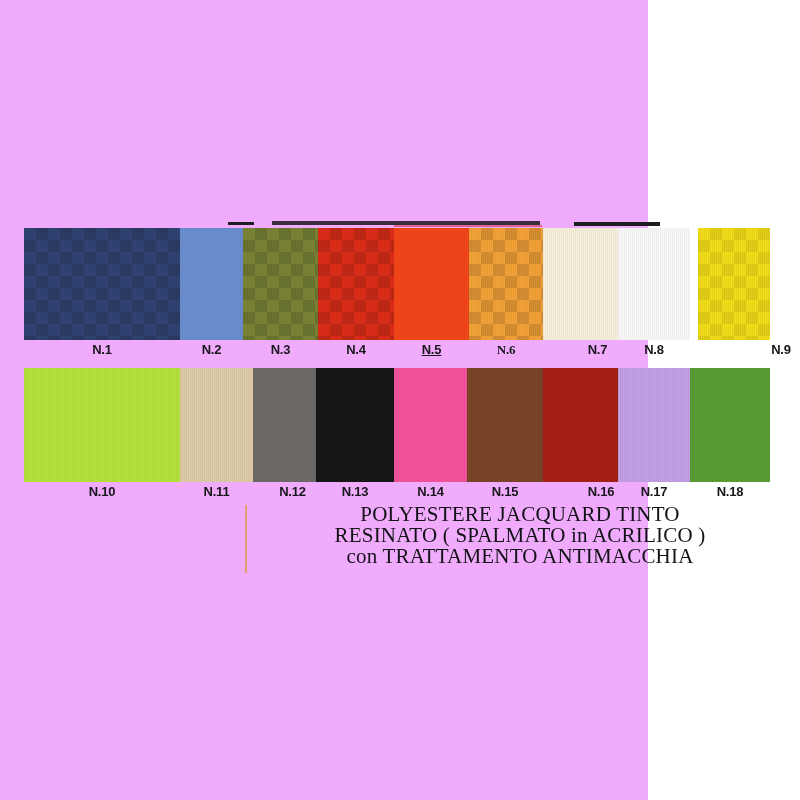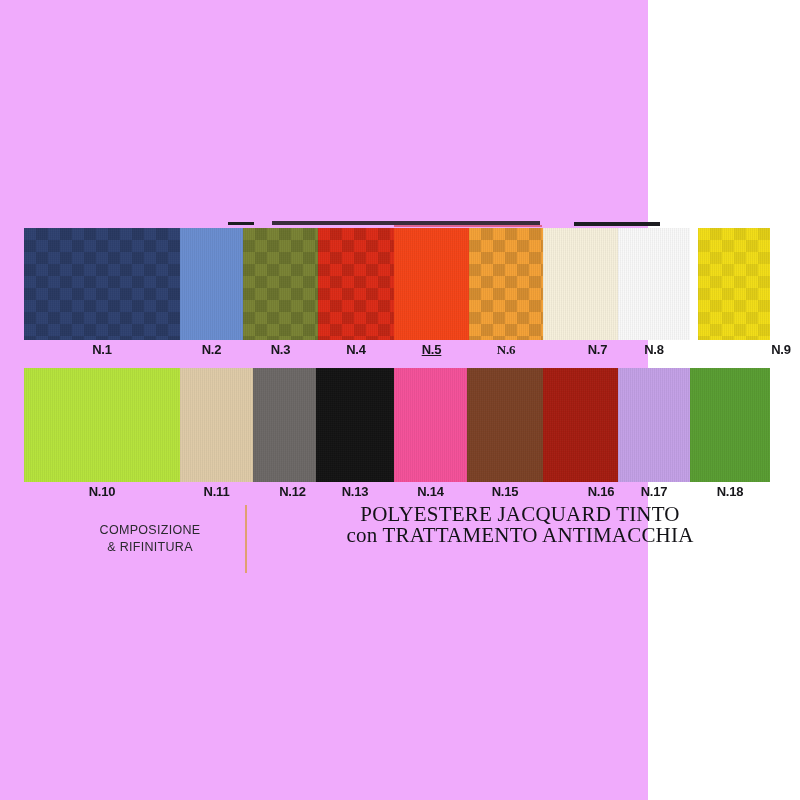--- a/index.html
+++ b/index.html
@@ -253,23 +253,20 @@
       <div class="swatch-label" style="left: 355px;">N.13</div>
       <div class="swatch-label" style="left: 430.5px;">N.14</div>
       <div class="swatch-label" style="left: 505px;">N.15</div>
       <div class="swatch-label" style="left: 555px; margin-left: 46px;">N.16</div>
       <div class="swatch-label" style="left: 654px;">N.17</div>
       <div class="swatch-label" style="left: 730px;">N.18</div>
     </div>
 
   <div id="divider"></div>
 
-  <div id="composition-block">
-    <div>COMPOSIZIONE</div>
-    <div>&amp; RIFINITURA</div>
-  </div>
 
   <div id="description-block">
     <div class="dline">POLYESTERE JACQUARD TINTO</div>
+    <div class="dline">RESINATO ( SPALMATO in ACRILICO )</div>
     <div class="dline">con TRATTAMENTO ANTIMACCHIA</div>
   </div>
 
 </div>
 
 </body></html>

